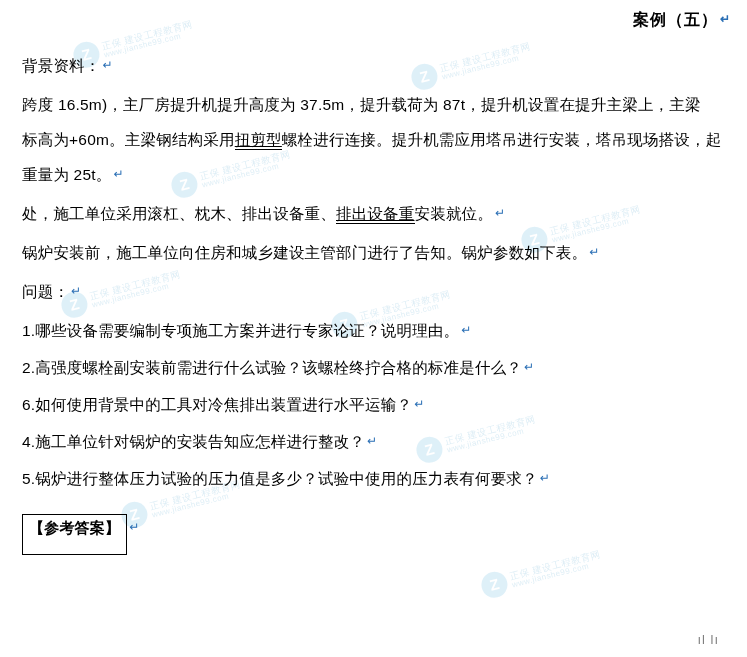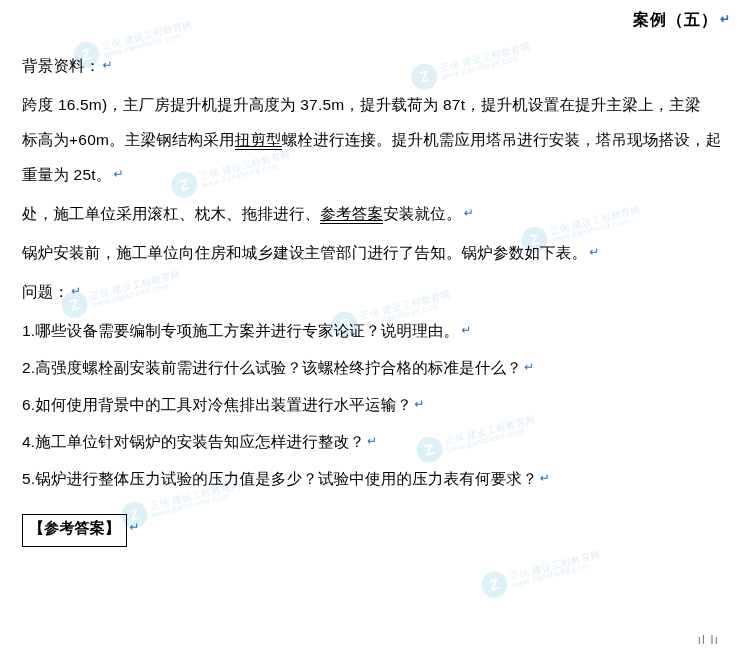--- a/index.html
+++ b/index.html
@@ -87,21 +87,21 @@
   .pilcrow {
     color: #2a6fb5;
     font-size: 12px;
     vertical-align: 2px;
     margin-left: 2px;
   }
   .q-list .para { margin-bottom: 4px; }
   .answer-tag {
     display: inline-block;
     border: 1.2px solid #000;
-    padding: 1px 6px 6px 6px;
+    padding: 1px 6px 14px 6px;
     font-size: 15px;
     font-weight: bold;
     line-height: 24px;
   }
   .answer-row { margin-top: 16px; }
 
   .corner-mark {
     position: absolute;
     right: 28px;
     bottom: 10px;
@@ -193,21 +193,21 @@
 
   <p class="para tight">跨度 16.5m)，主厂房提升机提升高度为 37.5m，提升载荷为 87t，提升机设置在提升主梁上，主梁</p>
   <p class="para tight">
     <span>标高为+60m。主梁钢结构采用</span><span class="u">扭剪型</span><span>螺栓进行连接。提升机需应用塔吊进行安装，塔吊现场搭设，起</span>
   </p>
   <p class="para">
     <span>重量为 25t。</span><span class="pilcrow">↵</span>
   </p>
 
   <p class="para">
-    <span>处，施工单位采用滚杠、枕木、拖排进行、</span><span class="u">参考答案</span><span>安装就位。</span><span class="pilcrow">↵</span>
+    <span>处，施工单位采用滚杠、枕木、排出设备重、</span><span class="u">排出设备重</span><span>安装就位。</span><span class="pilcrow">↵</span>
   </p>
 
   <p class="para">
     <span>锅炉安装前，施工单位向住房和城乡建设主管部门进行了告知。锅炉参数如下表。</span><span class="pilcrow">↵</span>
   </p>
 
   <p class="para">
     <span>问题：</span><span class="pilcrow">↵</span>
   </p>
 

